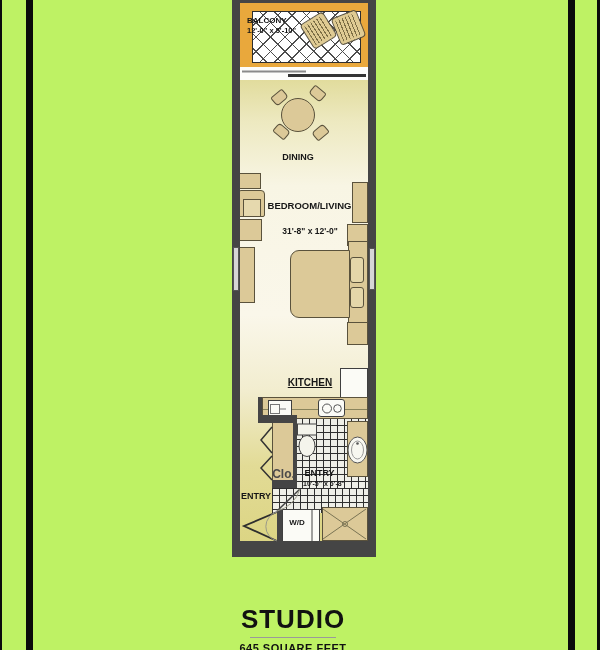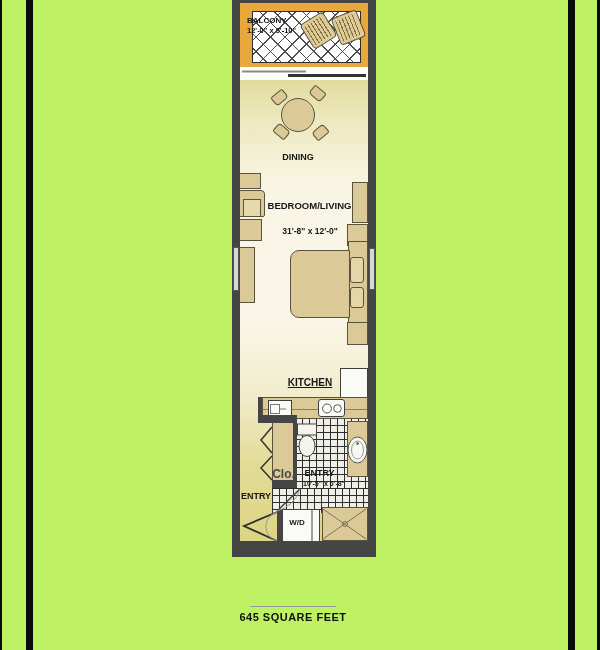--- a/index.html
+++ b/index.html
@@ -154,17 +154,18 @@
     <div class="lbl" style="left:38px;top:226px;width:80px;font-size:8.5px;">31'-8" x 12'-0"</div>
     <div class="lbl" style="left:48px;top:377px;width:60px;font-size:10px;text-decoration:underline;">KITCHEN</div>
     <div class="lbl" style="left:40px;top:443px;width:23px;font-size:12px;color:#4a4a4a;margin-top:24px;">Clo.</div>
     <div class="lbl" style="left:60px;top:468px;width:55px;font-size:9px;">ENTRY</div>
     <div class="lbl" style="left:62px;top:480px;width:60px;font-size:7px;">10'-5" x 6'-8"</div>
     <div class="lbl" style="left:5px;top:491px;width:38px;font-size:9px;">ENTRY</div>
     <div class="lbl" style="left:50px;top:518px;width:30px;font-size:8px;text-align:center;">W/D</div>
   </div>
 
   <div class="title-wrap">
+    <div class="title">STUDIO</div>
     <div class="title-rule"></div>
     <div class="subtitle">645 SQUARE FEET</div>
   </div>
 
 </div>
 
 </body></html>

